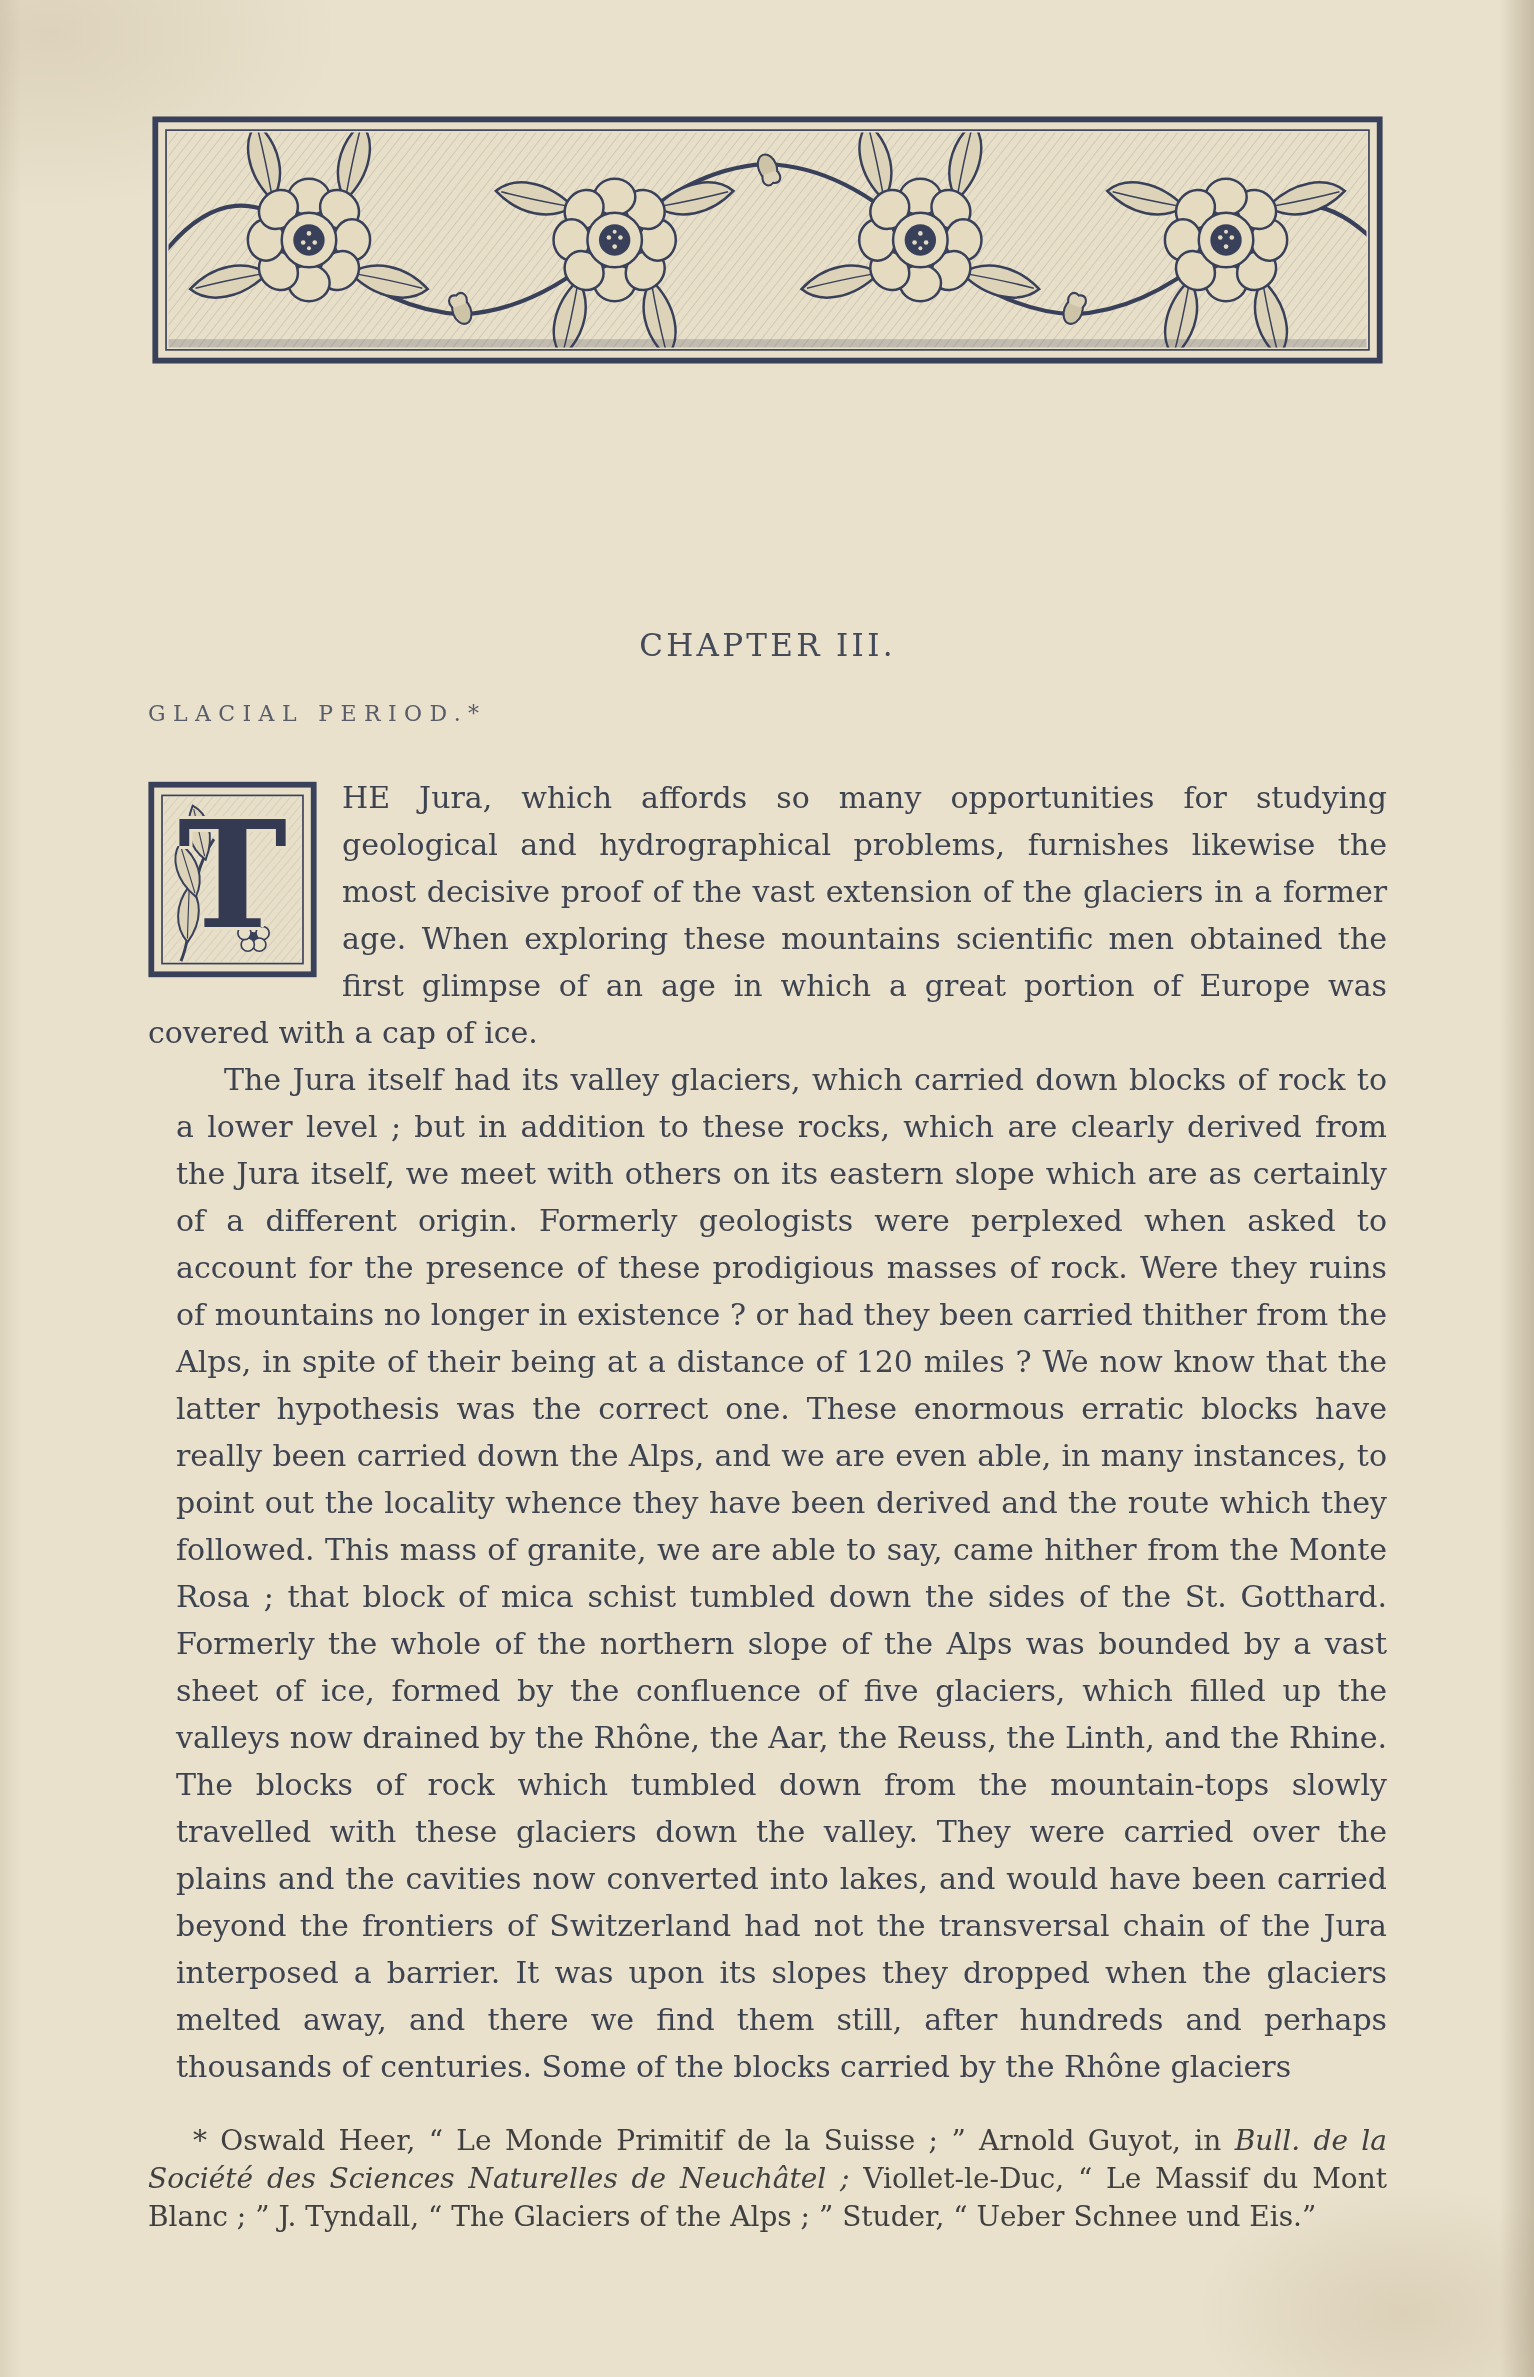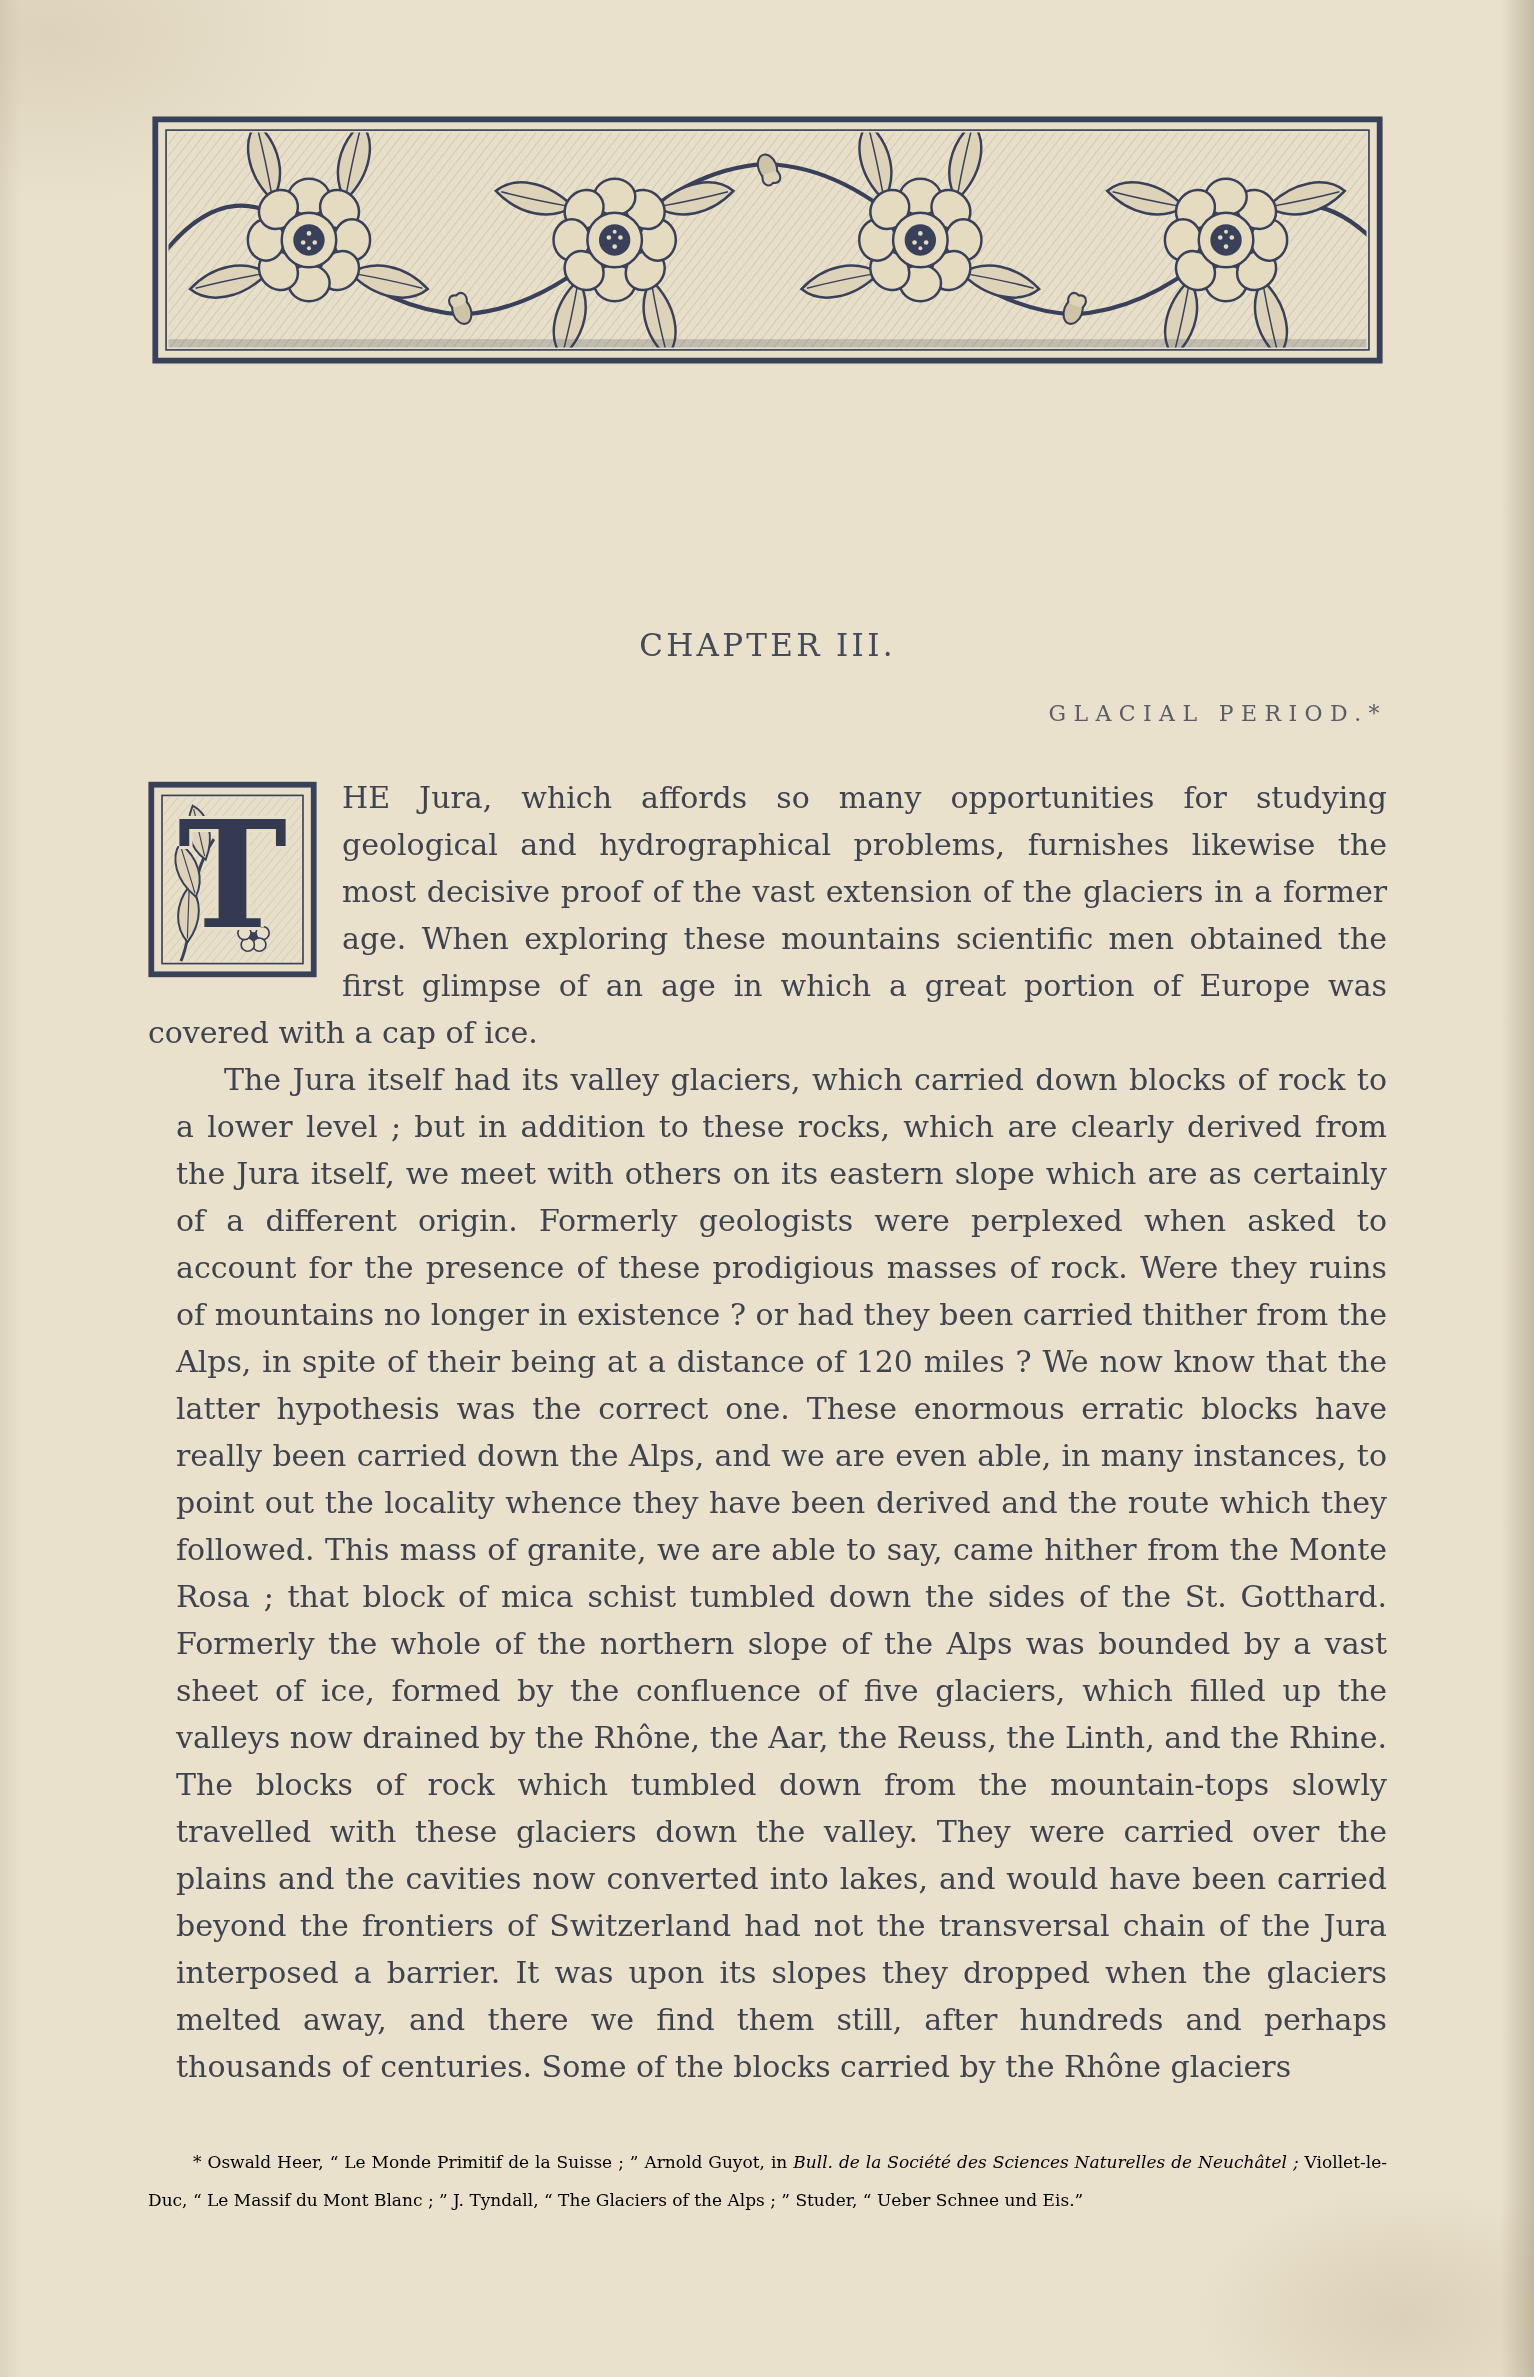--- a/index.html
+++ b/index.html
@@ -17,38 +17,38 @@
   }
   .page { position:relative; width:1535px; height:2377px; }
   .banner { width:1231px; height:248px; margin:116px auto 0 auto; }
   .banner svg { display:block; width:100%; height:100%; }
   .column { width:1239px; margin:0 auto; }
   .chapter-title {
     margin-top:263px; text-align:center;
     font-size:31px; font-weight:normal; letter-spacing:3.3px; color:#454a59;
   }
   .section-title {
-    margin-top:38px; text-align:right;
+    margin-top:38px; text-align:left;
     font-size:22px; font-weight:normal; letter-spacing:7.4px; color:#585d69;
   }
   .text-block { margin-top:48px; font-size:30px; line-height:47px; text-align:justify; }
   .text-block .para2 { text-indent:48px;margin-left:28px; }
   .dropcap {
     float:left; width:169px; height:197px;
     margin:7.4px 25px 3.3px 0; position:relative;
   }
   .dropcap svg { position:absolute; inset:0; width:100%; height:100%; }
   .dropcap-letter {
     position:absolute; left:0; right:0; top:5px; text-align:center;
     font-size:147px; line-height:180px; font-weight:bold; color:#343a52;
     text-shadow:-3.3px 0 0 #e8dfc8, 3.3px 0 0 #e8dfc8, 0 -3.3px 0 #e8dfc8, 0 3.3px 0 #e8dfc8;
   }
   .footnote {
-    margin-top:53px; font-size:17px; line-height:38px;
-    text-align:justify; text-indent:45px; color:#000000;
+    margin-top:32px; font-size:28px; line-height:38px;
+    text-align:justify; text-indent:45px; color:#404040;
   }
   .footnote .it { font-style:italic; }
 </style>
 </head>
 <body>
 
 <div class="page">
 
   <div class="banner">
     <svg viewBox="0 0 1490 300" aria-hidden="true">

